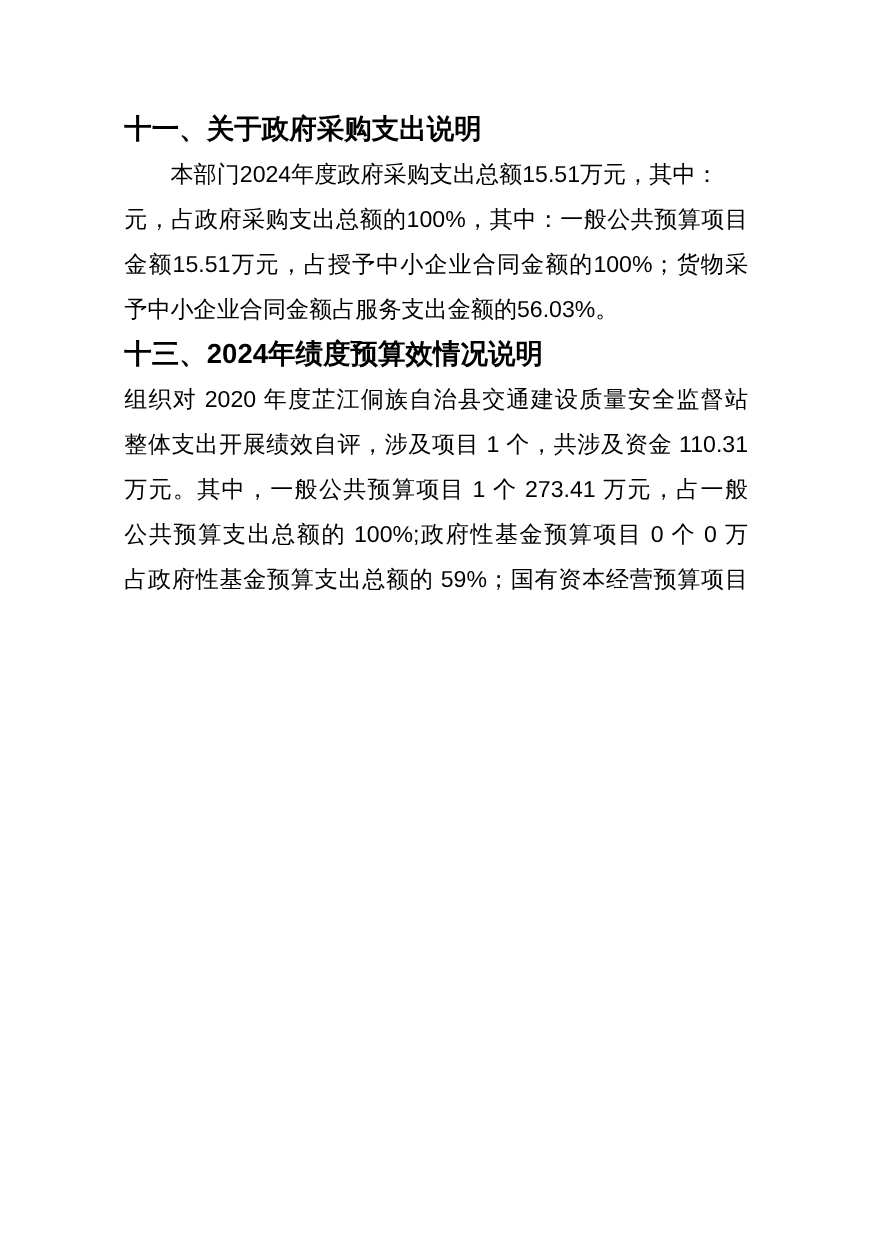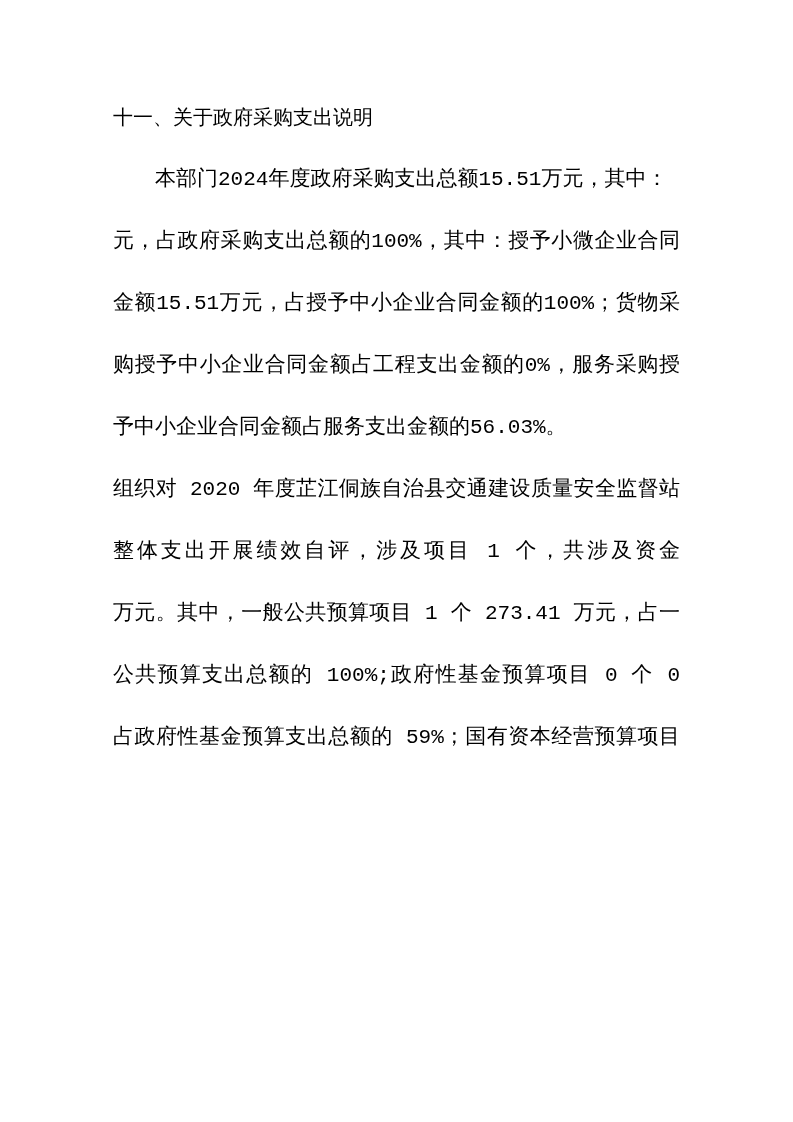--- a/index.html
+++ b/index.html
@@ -16,59 +16,58 @@
     padding: 97px 113px 0 113px;
     overflow: hidden;
     color: #000000;
   }
   .doc-section { margin: 0; }
   .heading {
     margin: 0;
     padding: 0;
     height: 41px;
     font-family: "Liberation Sans", "DejaVu Sans", sans-serif;
-    font-weight: normal;
-    font-size: 20px;
+    font-weight: bold;
+    font-size: 25px;
     line-height: 41px;
     white-space: nowrap;
     color: #000000;
   }
   .paragraph { margin: 0; }
   .line {
     height: 41px;
-    font-family: Liberation Mono, monospace;
+    font-family: Liberation Sans, sans-serif;
     font-size: 21px;
     line-height: 41px;
     text-align: justify;
     text-align-last: left;
     overflow: hidden;
     color: #000000;
-    margin-top: 21px;
   }
   .line.fill { text-align-last: justify; }
   .line.first { text-indent: 2em; }
 </style>
 </head>
 <body>
 
 <div class="page">
   <div>
       <section class="doc-section">
         <h2 class="heading">十一、关于政府采购支出说明</h2>
         <div class="paragraph">
           <div class="line first">本部门2024年度政府采购支出总额15.51万元，其中：</div>
-          <div class="line fill">元，占政府采购支出总额的100%，其中：授予小微企业合同</div>
+          <div class="line fill">元，占政府采购支出总额的100%，其中：一般公共预算项目</div>
           <div class="line fill">金额15.51万元，占授予中小企业合同金额的100%；货物采</div>
-          <div class="line fill">购授予中小企业合同金额占工程支出金额的0%，服务采购授</div>
           <div class="line">予中小企业合同金额占服务支出金额的56.03%。</div>
         </div>
       </section>
       <section class="doc-section">
       </section>
       <section class="doc-section">
+        <h2 class="heading">十三、2024年绩度预算效情况说明</h2>
         <div class="paragraph">
           <div class="line fill">组织对 2020 年度芷江侗族自治县交通建设质量安全监督站</div>
           <div class="line fill">整体支出开展绩效自评，涉及项目 1 个，共涉及资金 110.31</div>
           <div class="line fill">万元。其中，一般公共预算项目 1 个 273.41 万元，占一般</div>
           <div class="line fill">公共预算支出总额的 100%;政府性基金预算项目 0 个 0 万元，</div>
           <div class="line">占政府性基金预算支出总额的 59%；国有资本经营预算项目 0</div>
         </div>
       </section>
     </div>
 </div>

